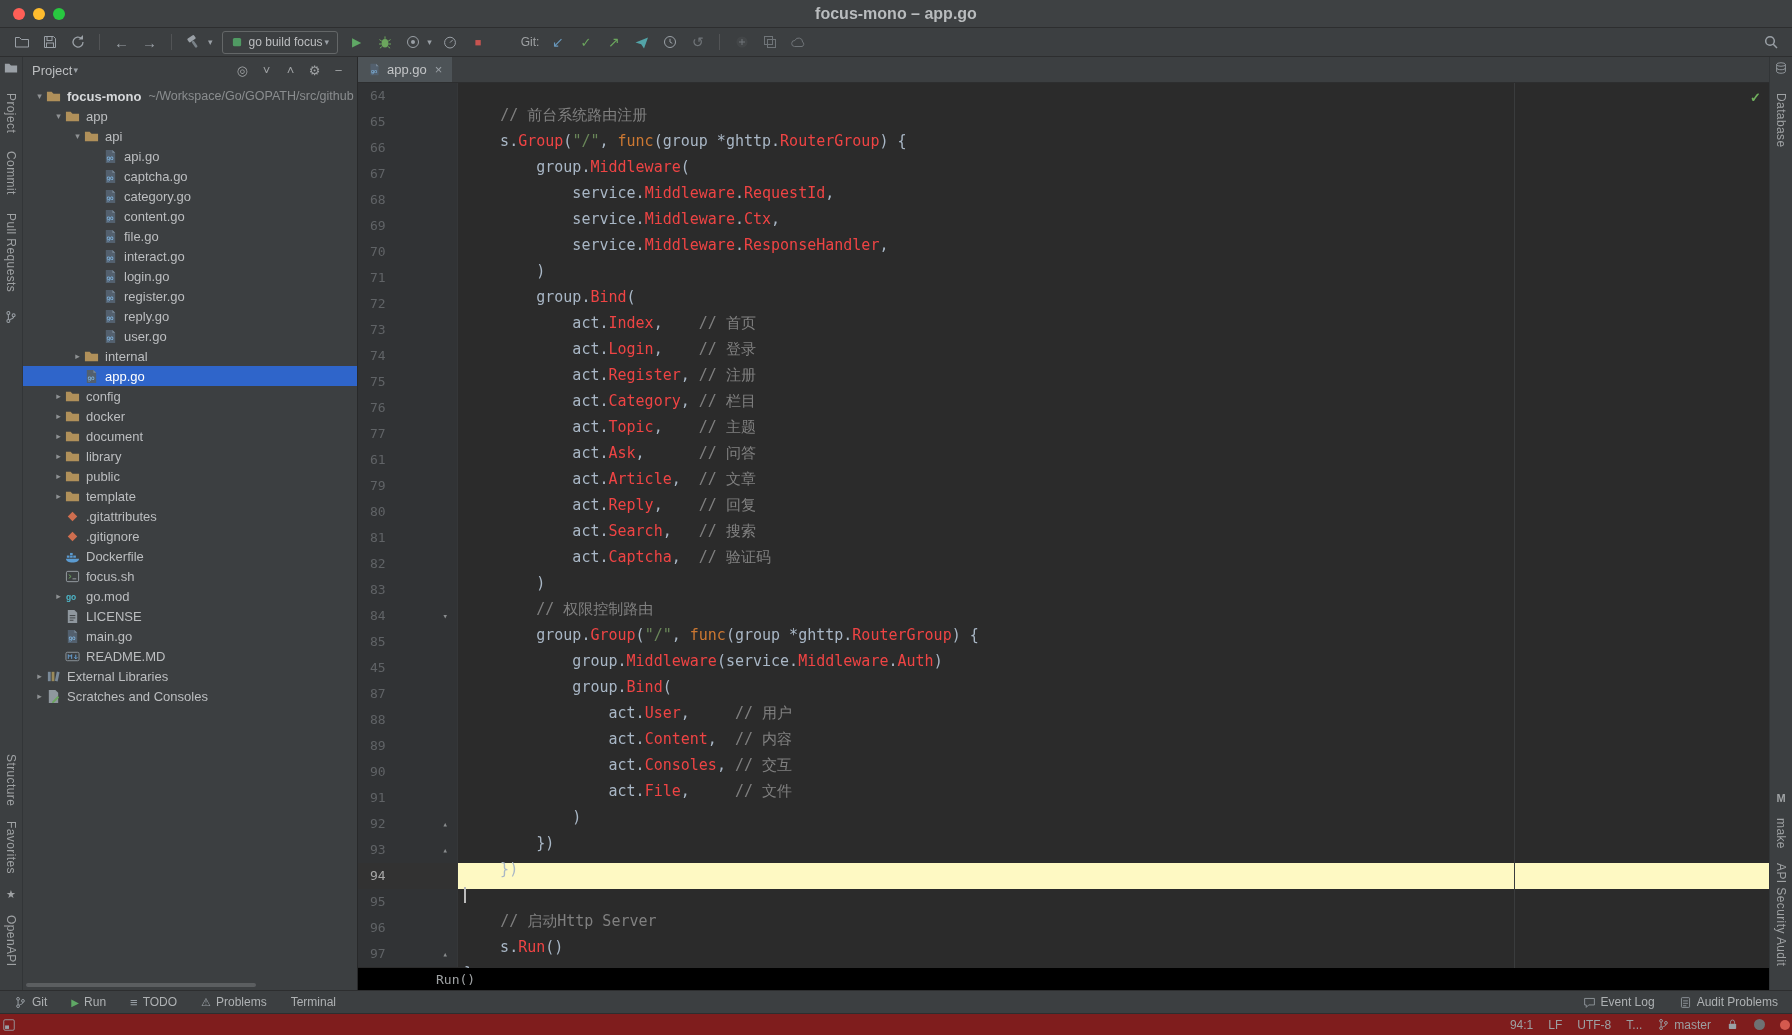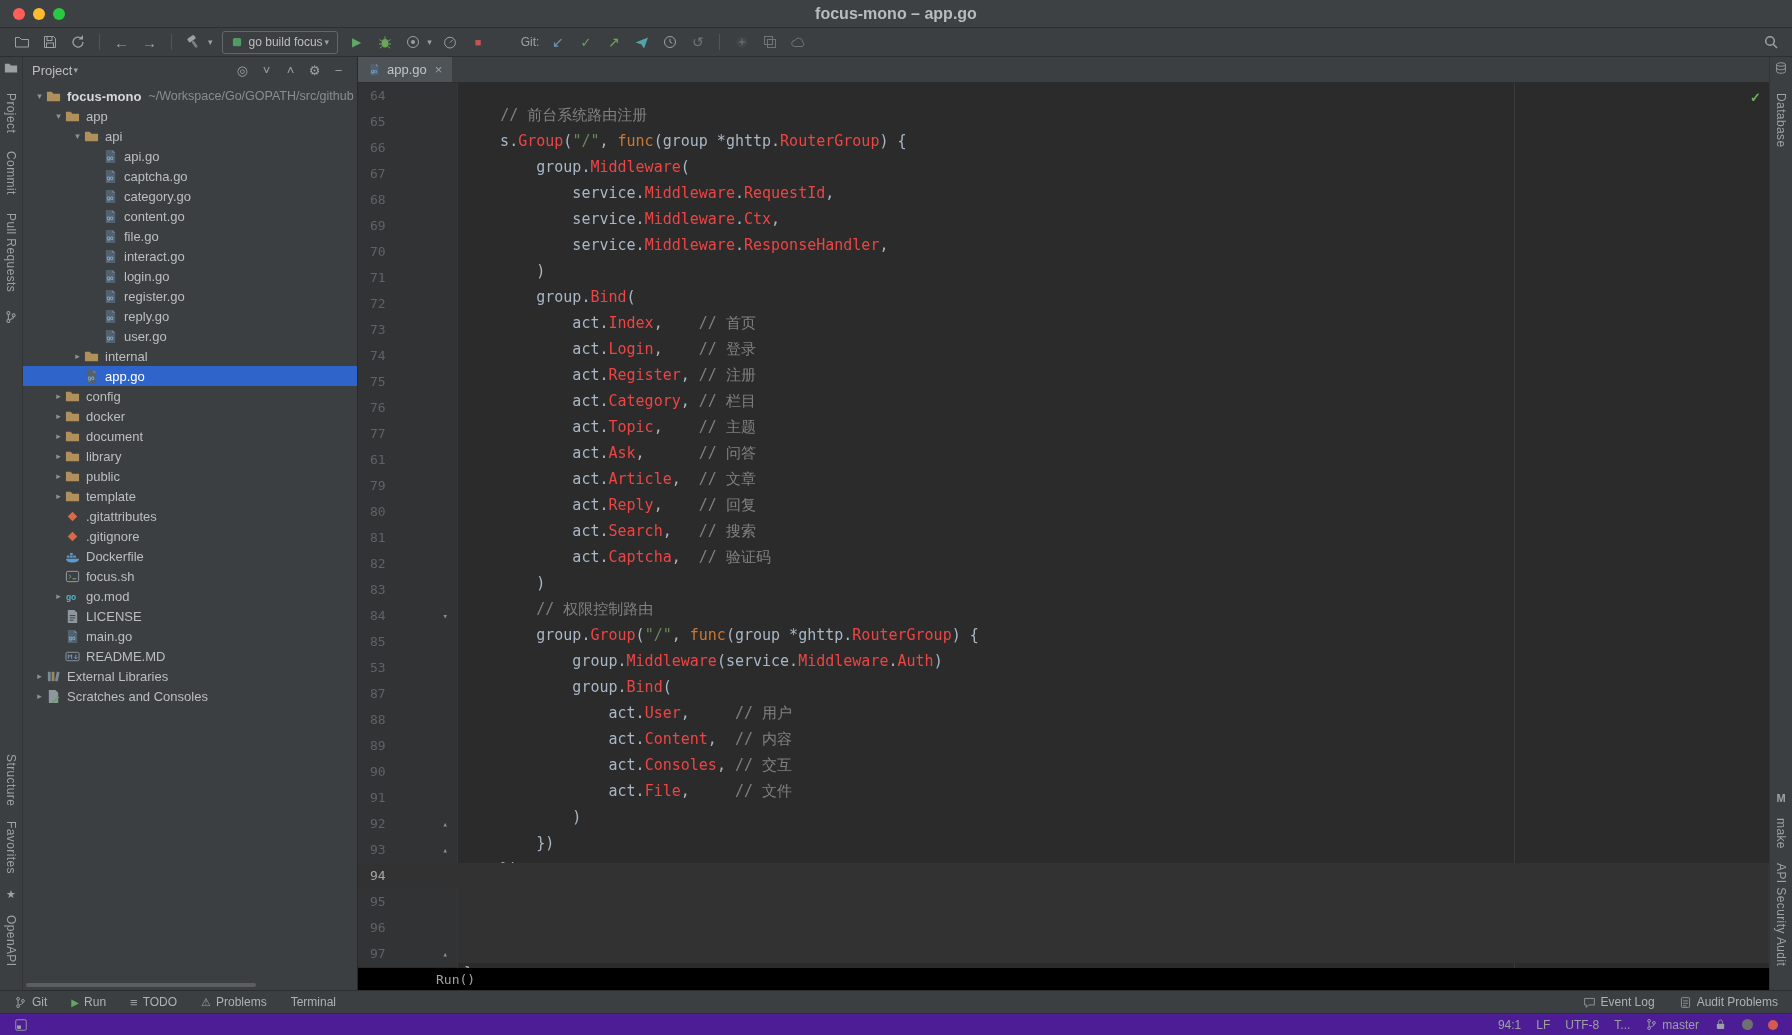--- a/index.html
+++ b/index.html
@@ -66,42 +66,42 @@
   .editor{flex:1;display:flex;flex-direction:column;min-width:0;background:#2b2b2b;}
   .tabbar{flex:0 0 26px;background:#3c3f41;display:flex;border-bottom:1px solid #2d2e2f;box-sizing:border-box;}
   .tab{display:flex;align-items:center;gap:6px;padding:0 10px;background:#4d5357;color:#c3c5c7;font-size:13px;}
   .tab svg{width:13px;height:13px;}
   .tclose{color:#9aa0a6;font-size:13px;margin-left:2px;}
   .codewrap{flex:1;position:relative;overflow:hidden;}
   .ruler{position:absolute;left:1156px;top:0;bottom:0;width:1px;background:#3a3c3d;}
   .okcheck{position:absolute;top:7px;right:8px;color:#6fae5c;font-size:13px;font-weight:bold;}
   .crow{display:flex;height:26px;line-height:26px;font-family:"DejaVu Sans Mono",monospace;
         font-size:15px;white-space:pre;}
-  .crow.cur{background:#fef9c3;flex-direction:column;}
+  .crow.cur{background:#fef9c3;}
   .ln{flex:0 0 100px;background:#313335;color:#606366;font-size:13px;padding-left:12px;
       position:relative;box-sizing:border-box;border-right:1px solid #353739;}
   .crow.cur .ln{background:#323232;color:#a7a7a7;}
   .fold{position:absolute;right:9px;top:0;line-height:26px;color:#8a8d8f;font-size:9px;}
   .lc{padding-left:6px;color:#a9b7c6;margin-top:19px;}
   .caret{display:inline-block;width:2px;height:16px;background:#bbbbbb;vertical-align:-3px;margin-right:-2px;}
   .tk-p{color:#a9b7c6;} .tk-k{color:#cc7832;} .tk-s{color:#6a8759;} .tk-c{color:#808080;} .tk-f{color:#ef4444;}
   .breadcrumbs{flex:0 0 22px;display:flex;align-items:center;padding-left:78px;background:#000000;
                color:#9fa2a4;font-family:"DejaVu Sans Mono",monospace;font-size:13px;}
 
   
   .bottombar{flex:0 0 23px;display:flex;align-items:center;gap:24px;background:#3c3f41;
              border-top:1px solid #2d2e2f;padding:0 14px;box-sizing:border-box;}
   .bitem{display:flex;align-items:center;gap:5px;color:#aeb1b3;font-size:12px;}
   .bitem svg{width:13px;height:13px;}
   .bspacer{flex:1;}
   .bglyph{font-size:11px;color:#9aa0a6;display:inline-flex;align-items:center;}
 
   
-  .statusbar{flex:0 0 22px;display:flex;align-items:center;background:#4c1d95;border-top:1px solid #2d2e2f;
-             padding:0 14px;box-sizing:border-box;font-size:12px;color:#9da0a2;}
+  .statusbar{flex:0 0 22px;display:flex;align-items:center;background:#7f1d1d;border-top:1px solid #2d2e2f;
+             padding:0 2px;box-sizing:border-box;font-size:12px;color:#9da0a2;}
   .sright{margin-left:auto;display:flex;align-items:center;gap:15px;}
   .sitem{display:flex;align-items:center;gap:4px;}
   .sitem svg{width:13px;height:13px;}
   .reddot{width:10px;height:10px;border-radius:50%;background:#d4594e;}
   .hector{width:11px;height:11px;border-radius:50%;background:#6e7173;}
   .cornericon svg{width:14px;height:14px;}
 </style>
 </head>
 <body>
 
@@ -636,21 +636,21 @@
             <div class="crow"><span class="ln">76</span><span class="lc"><span class="tk-p">            act.</span><span class="tk-f">Topic</span><span class="tk-p">,    </span><span class="tk-c">// 主题</span></span></div>
             <div class="crow"><span class="ln">77</span><span class="lc"><span class="tk-p">            act.</span><span class="tk-f">Ask</span><span class="tk-p">,      </span><span class="tk-c">// 问答</span></span></div>
             <div class="crow"><span class="ln">61</span><span class="lc"><span class="tk-p">            act.</span><span class="tk-f">Article</span><span class="tk-p">,  </span><span class="tk-c">// 文章</span></span></div>
             <div class="crow"><span class="ln">79</span><span class="lc"><span class="tk-p">            act.</span><span class="tk-f">Reply</span><span class="tk-p">,    </span><span class="tk-c">// 回复</span></span></div>
             <div class="crow"><span class="ln">80</span><span class="lc"><span class="tk-p">            act.</span><span class="tk-f">Search</span><span class="tk-p">,   </span><span class="tk-c">// 搜索</span></span></div>
             <div class="crow"><span class="ln">81</span><span class="lc"><span class="tk-p">            act.</span><span class="tk-f">Captcha</span><span class="tk-p">,  </span><span class="tk-c">// 验证码</span></span></div>
             <div class="crow"><span class="ln">82</span><span class="lc"><span class="tk-p">        )</span></span></div>
             <div class="crow"><span class="ln">83</span><span class="lc"><span class="tk-p">        </span><span class="tk-c">// 权限控制路由</span></span></div>
             <div class="crow"><span class="ln">84<span class="fold">▾</span></span><span class="lc"><span class="tk-p">        group.</span><span class="tk-f">Group</span><span class="tk-p">(</span><span class="tk-s">"/"</span><span class="tk-p">, </span><span class="tk-k">func</span><span class="tk-p">(group *ghttp.</span><span class="tk-f">RouterGroup</span><span class="tk-p">) {</span></span></div>
             <div class="crow"><span class="ln">85</span><span class="lc"><span class="tk-p">            group.</span><span class="tk-f">Middleware</span><span class="tk-p">(service.</span><span class="tk-f">Middleware</span><span class="tk-p">.</span><span class="tk-f">Auth</span><span class="tk-p">)</span></span></div>
-            <div class="crow"><span class="ln">53</span><span class="lc"><span class="tk-p">            group.</span><span class="tk-f">Bind</span><span class="tk-p">(</span></span></div>
+            <div class="crow"><span class="ln">45</span><span class="lc"><span class="tk-p">            group.</span><span class="tk-f">Bind</span><span class="tk-p">(</span></span></div>
             <div class="crow"><span class="ln">87</span><span class="lc"><span class="tk-p">                act.</span><span class="tk-f">User</span><span class="tk-p">,     </span><span class="tk-c">// 用户</span></span></div>
             <div class="crow"><span class="ln">88</span><span class="lc"><span class="tk-p">                act.</span><span class="tk-f">Content</span><span class="tk-p">,  </span><span class="tk-c">// 内容</span></span></div>
             <div class="crow"><span class="ln">89</span><span class="lc"><span class="tk-p">                act.</span><span class="tk-f">Consoles</span><span class="tk-p">, </span><span class="tk-c">// 交互</span></span></div>
             <div class="crow"><span class="ln">90</span><span class="lc"><span class="tk-p">                act.</span><span class="tk-f">File</span><span class="tk-p">,     </span><span class="tk-c">// 文件</span></span></div>
             <div class="crow"><span class="ln">91</span><span class="lc"><span class="tk-p">            )</span></span></div>
             <div class="crow"><span class="ln">92<span class="fold">▴</span></span><span class="lc"><span class="tk-p">        })</span></span></div>
             <div class="crow"><span class="ln">93<span class="fold">▴</span></span><span class="lc"><span class="tk-p">    })</span></span></div>
             <div class="crow cur"><span class="ln">94</span><span class="lc"><span class="caret"></span></span></div>
             <div class="crow"><span class="ln">95</span><span class="lc"><span class="tk-p">    </span><span class="tk-c">// 启动Http Server</span></span></div>
             <div class="crow"><span class="ln">96</span><span class="lc"><span class="tk-p">    s.</span><span class="tk-f">Run</span><span class="tk-p">()</span></span></div>

